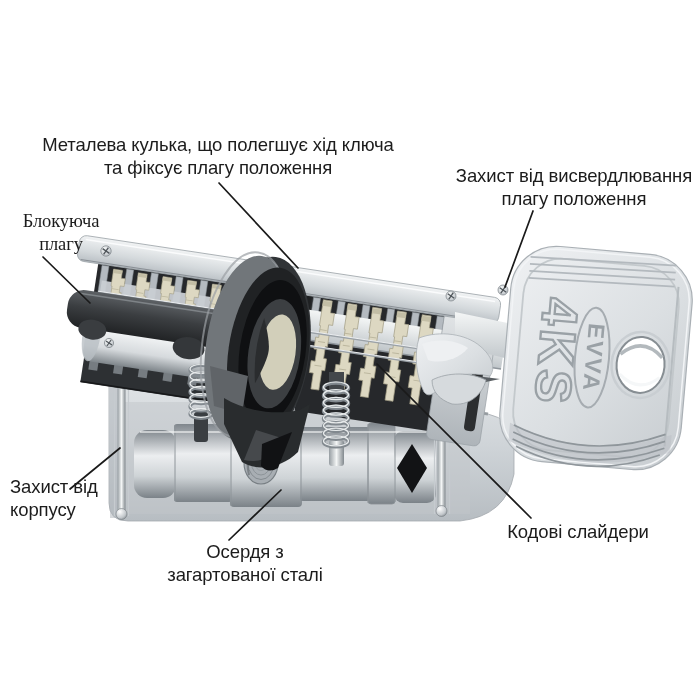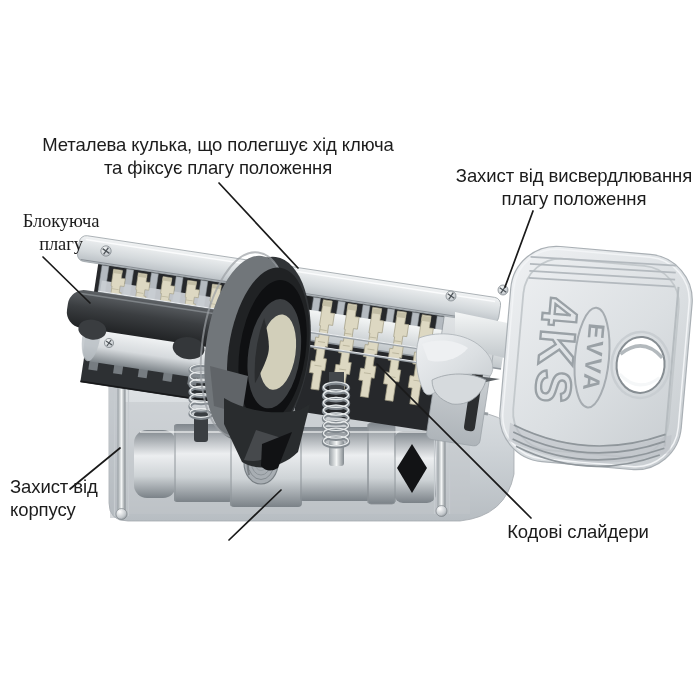--- a/index.html
+++ b/index.html
@@ -357,18 +357,22 @@
 <div class="callout center" style="left:61px; top:210px;font-family:Liberation Serif, serif;">
   <div>Блокуюча</div>
   <div>плагу</div>
 </div>
 
 <div class="callout left" style="left:10px; top:475px;">
   <div>Захист від</div>
   <div>корпусу</div>
 </div>
 
+<div class="callout center" style="left:245px; top:540px;">
+  <div>Осердя з</div>
+  <div>загартованої сталі</div>
+</div>
 
 <div class="callout center" style="left:578px; top:520px;">
   <div>Кодові слайдери</div>
 </div>
 
 </div>
 
 </body></html>

